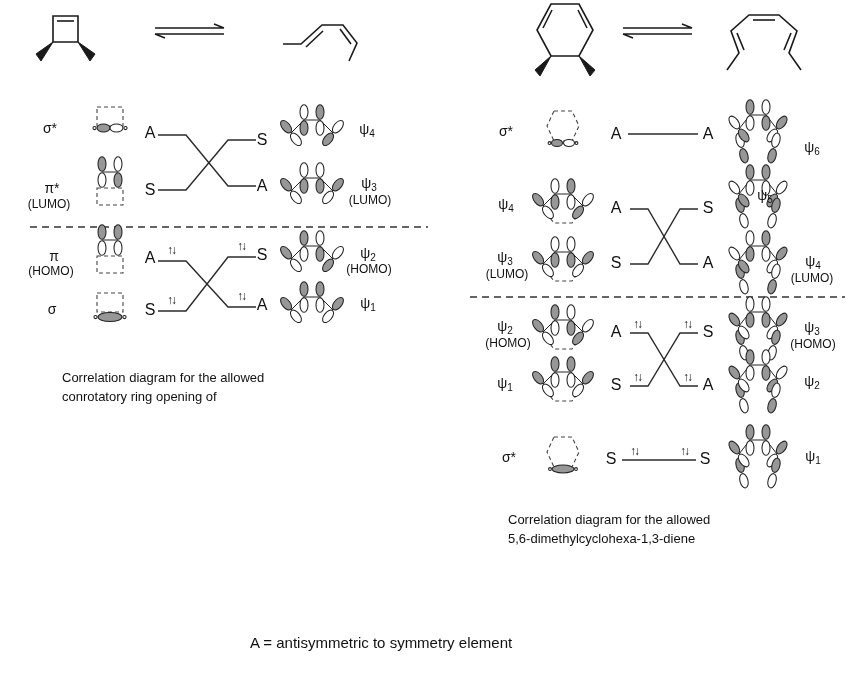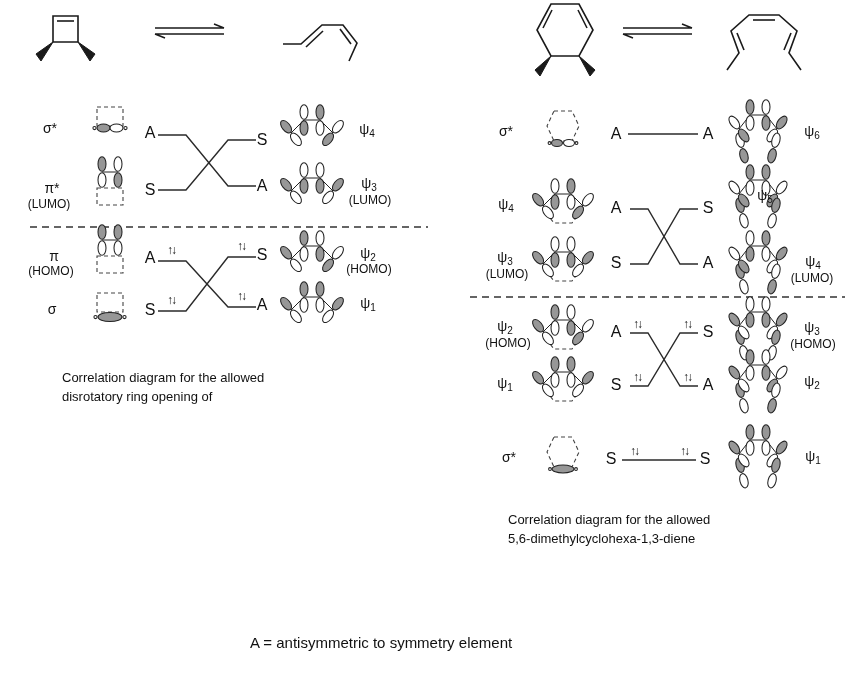--- a/index.html
+++ b/index.html
@@ -274,21 +274,21 @@
 <span class="lbl note" style="left:369px;top:269px">(HOMO)</span>
 <span class="lbl psi" style="left:368px;top:304px"><span>ψ</span><sub>1</sub></span>
 
 <span class="lbl ep" style="left:171px;top:250px">↑↓</span>
 <span class="lbl ep" style="left:241px;top:246px">↑↓</span>
 <span class="lbl ep" style="left:171px;top:300px">↑↓</span>
 <span class="lbl ep" style="left:241px;top:296px">↑↓</span>
 
 <div class="caption" style="left:62px;top:368px">
   <div>Correlation diagram for the allowed</div>
-  <div>disrotatory ring opening of</div>
+  <div>conrotatory ring opening of</div>
 </div>
 
 <span class="lbl greek" style="left:506px;top:131px">σ*</span>
 <span class="lbl sym" style="left:616px;top:134px">A</span>
 <span class="lbl sym" style="left:708px;top:134px">A</span>
 
 <span class="lbl psi" style="left:506px;top:205px"><span>ψ</span><sub>4</sub></span>
 <span class="lbl sym" style="left:616px;top:208px">A</span>
 <span class="lbl sym" style="left:708px;top:208px">S</span>
 
@@ -303,21 +303,21 @@
 <span class="lbl sym" style="left:708px;top:332px">S</span>
 
 <span class="lbl psi" style="left:505px;top:384px"><span>ψ</span><sub>1</sub></span>
 <span class="lbl sym" style="left:616px;top:385px">S</span>
 <span class="lbl sym" style="left:708px;top:385px">A</span>
 
 <span class="lbl greek" style="left:509px;top:457px">σ*</span>
 <span class="lbl sym" style="left:611px;top:459px">S</span>
 <span class="lbl sym" style="left:705px;top:459px">S</span>
 
-<span class="lbl psi" style="left:812px;top:132px"><span>ψ</span><sub>6</sub></span>
+<span class="lbl psi" style="left:812px;top:148px"><span>ψ</span><sub>6</sub></span>
 <span class="lbl psi" style="left:765px;top:196px"><span>ψ</span><sub>5</sub></span>
 <span class="lbl psi" style="left:813px;top:262px"><span>ψ</span><sub>4</sub></span>
 <span class="lbl note" style="left:812px;top:278px">(LUMO)</span>
 <span class="lbl psi" style="left:812px;top:328px"><span>ψ</span><sub>3</sub></span>
 <span class="lbl note" style="left:813px;top:344px">(HOMO)</span>
 <span class="lbl psi" style="left:812px;top:382px"><span>ψ</span><sub>2</sub></span>
 <span class="lbl psi" style="left:813px;top:457px"><span>ψ</span><sub>1</sub></span>
 
 <span class="lbl ep" style="left:637px;top:324px">↑↓</span>
 <span class="lbl ep" style="left:687px;top:324px">↑↓</span>

